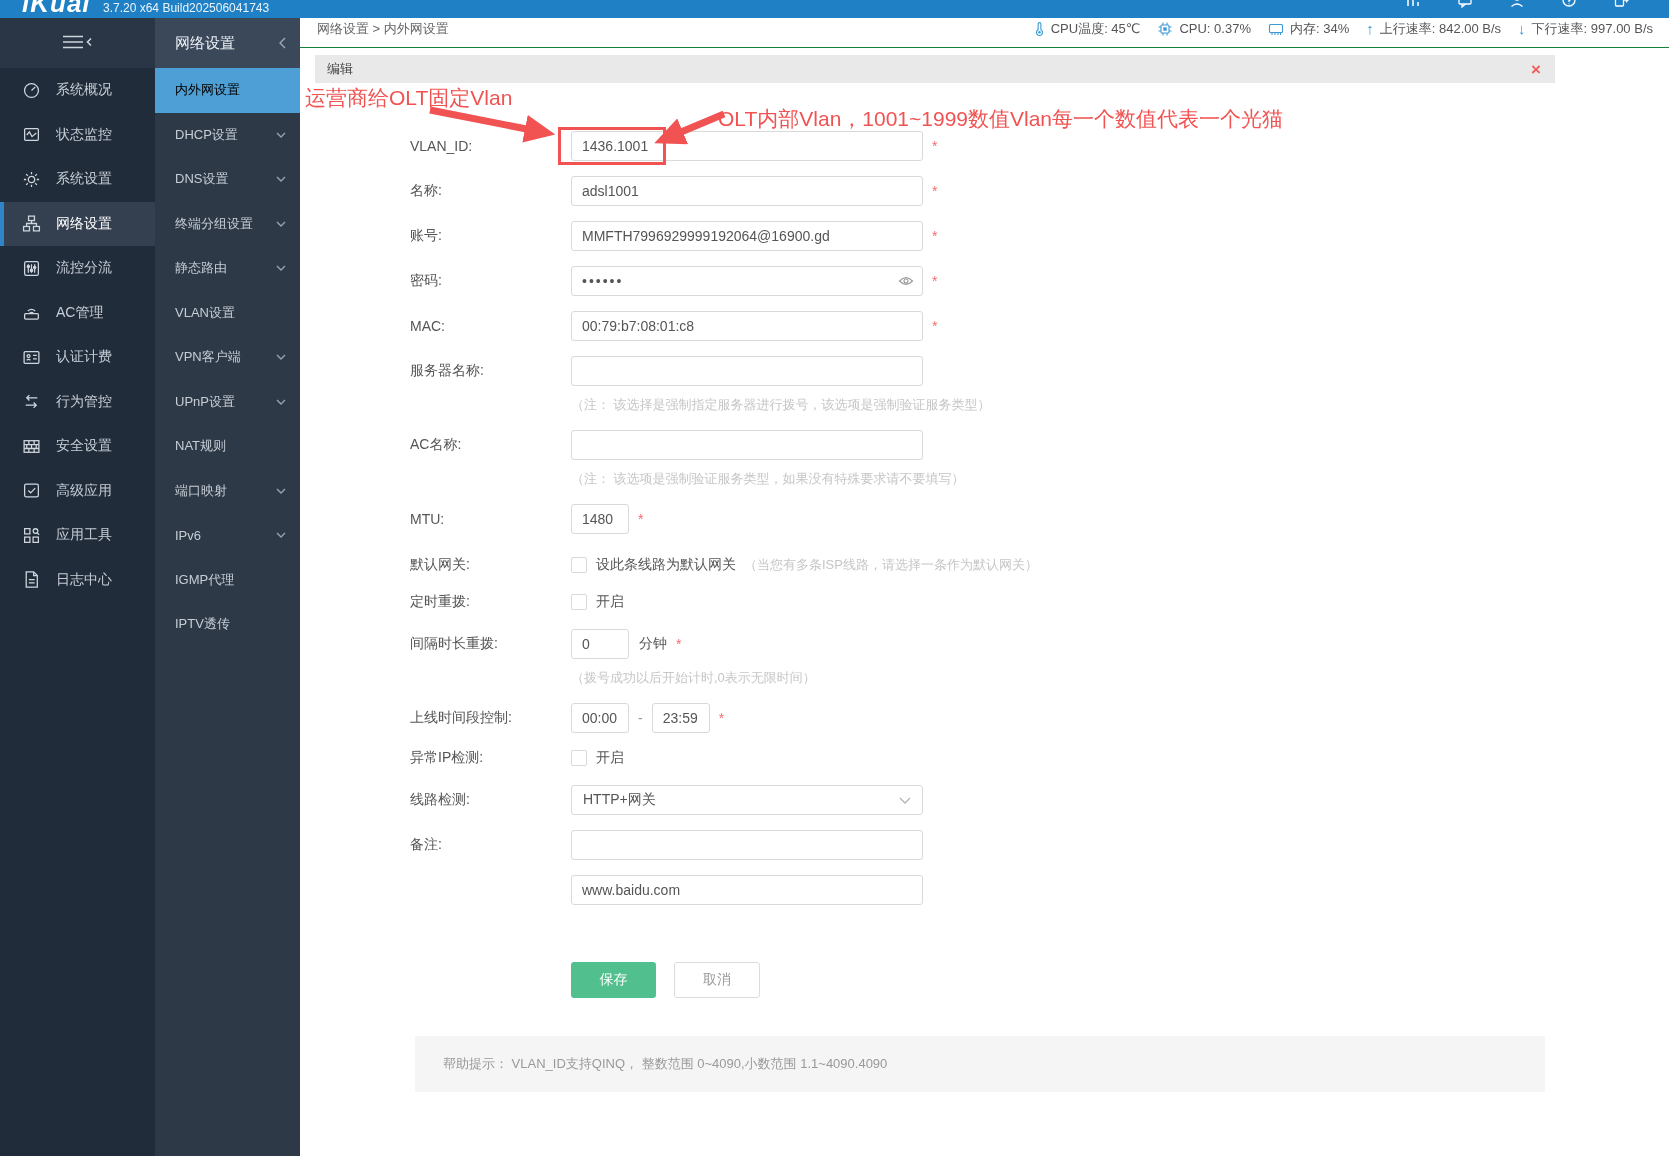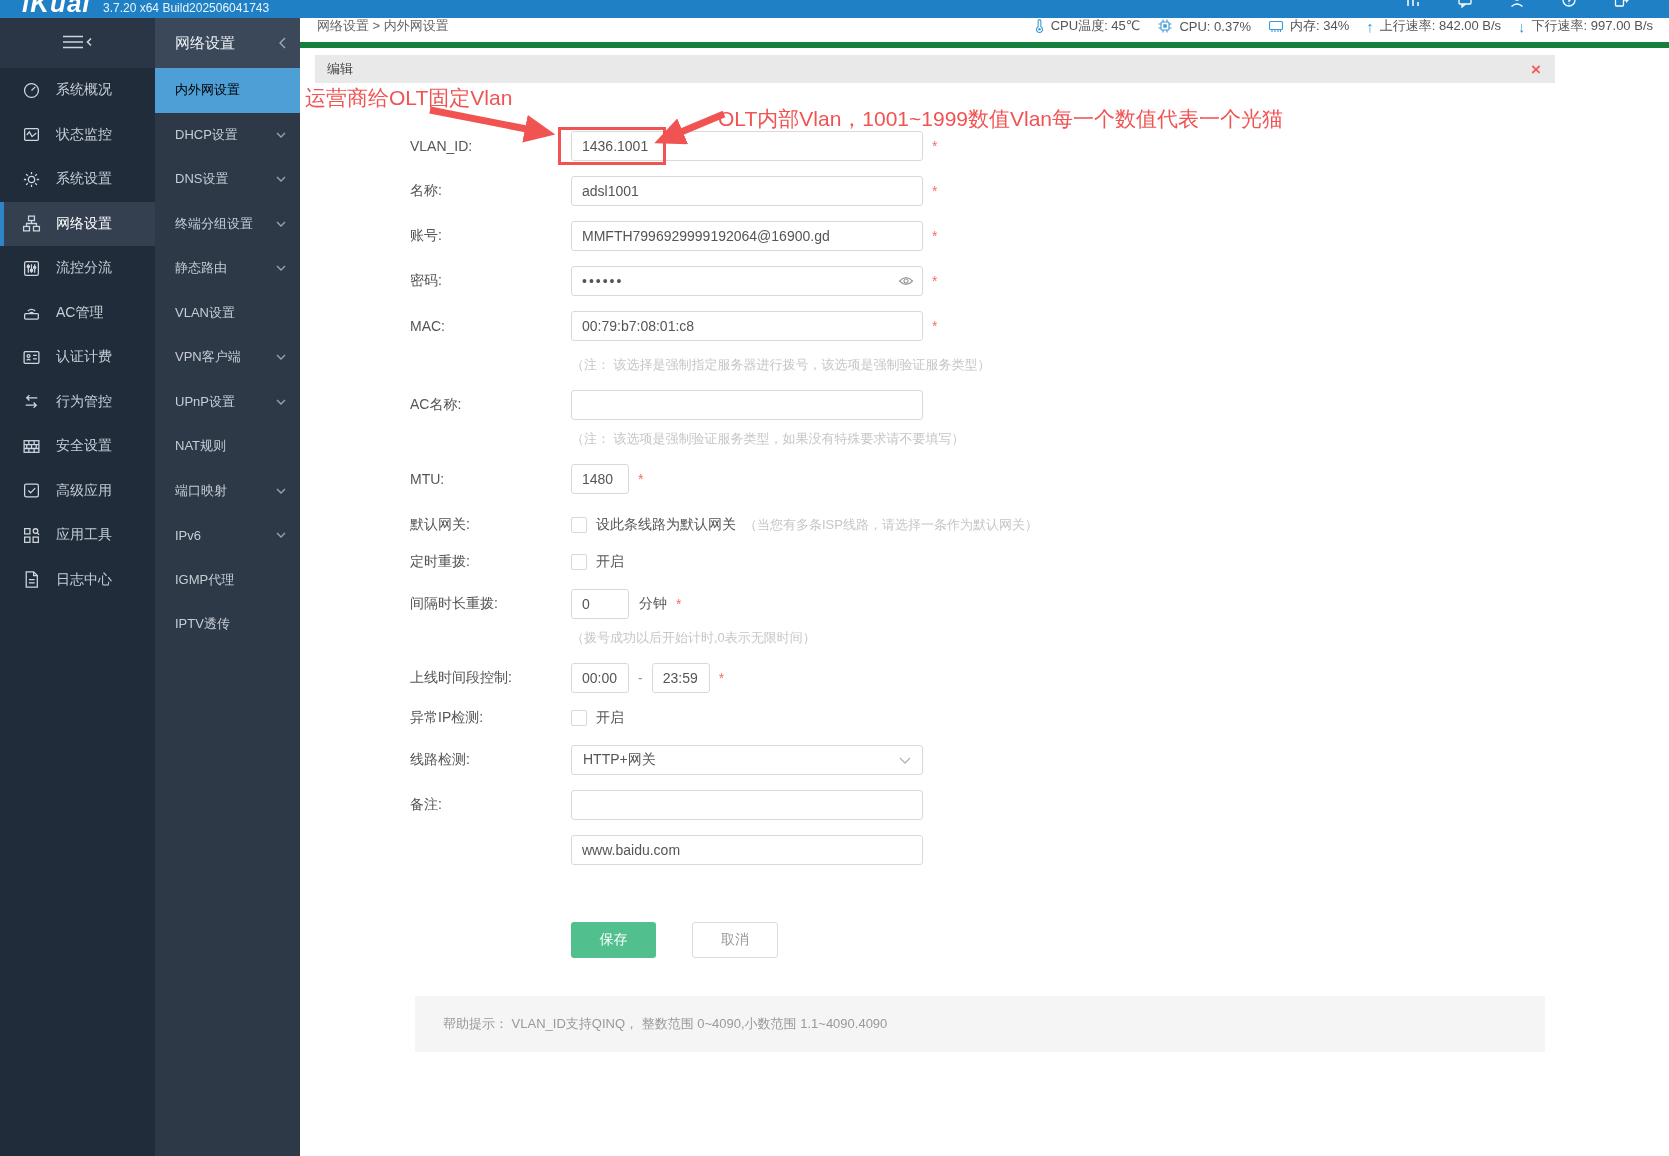--- a/index.html
+++ b/index.html
@@ -27,21 +27,21 @@
   
   .col2 { width:145px; background:#2e3947; flex:none; }
   .col2-head { height:50px; background:#3b4859; display:flex; align-items:center; justify-content:space-between; padding:0 14px 0 20px; color:#edf2f7; font-size:15px; }
   .col2-head .collapse { color:#9fadbc; cursor:pointer; display:flex; }
   .sub-item { height:44.5px; display:flex; align-items:center; justify-content:space-between; padding:0 14px 0 20px; color:#c6cdd6; font-size:13px; cursor:pointer; }
   .sub-item .chev { color:#98a5b4; display:flex; }
   .sub-item.active { background:#4d9fd6; color:#000000; }
 
   
   .main { flex:1; background:#fff; display:flex; flex-direction:column; }
-  .crumbbar { height:30px; border-bottom:6px solid #15803d; display:flex; align-items:center; justify-content:space-between; padding:0 16px 8px 17px; flex:none; }
+  .crumbbar { height:30px; border-bottom:1px solid #15803d; display:flex; align-items:center; justify-content:space-between; padding:0 16px 8px 17px; flex:none; }
   .crumb { font-size:13px; color:#666; }
   .stats { display:flex; align-items:center; gap:17px; }
   .stat { display:flex; align-items:center; gap:6px; font-size:13px; color:#555; }
   .stat .sicon { color:#3a9ad9; display:flex; }
   .stat .arrow { color:#3a9ad9; font-size:15px; line-height:1; }
 
   .content { position:relative; flex:1; padding-top:7px; }
 
   .panel-head { margin-left:15px; width:1240px; height:28px; background:#e9e9e9; display:flex; align-items:center; justify-content:space-between; padding:0 14px 0 12px; }
   .panel-title { font-size:13px; color:#444; }
@@ -61,21 +61,21 @@
   .unit { color:#555; margin-left:10px; }
   .cb { width:16px; height:16px; accent-color:#fff; border:1px solid #d9d9d9; appearance:none; border-radius:2px; background:#fff; cursor:pointer; flex:none; }
   .cblabel { margin-left:9px; color:#555; font-size:14px; }
   .cbnote { margin-left:8px; color:#c6c6c6; font-size:13px; }
   .pwdwrap { position:relative; width:352px; }
   .pwdwrap input { width:100%; letter-spacing:2px; }
   .eye { position:absolute; right:9px; top:9px; color:#9a9a9a; cursor:pointer; display:flex; }
   .select { width:352px; height:30px; border:1px solid #d9d9d9; border-radius:3px; display:flex; align-items:center; justify-content:space-between; padding:0 11px; font-size:14px; color:#555; cursor:pointer; background:#fff; }
   .select .chev { color:#b3b3b3; display:flex; }
 
-  .btnrow { margin-left:256px; margin-top:57px; display:flex; gap:36px; }
+  .btnrow { margin-left:256px; margin-top:57px; display:flex; gap:18px; }
   .btn-save { width:85px; height:36px; background:#52c08e; border:none; border-radius:3px; color:#fff; font-size:14px; cursor:pointer; }
   .btn-cancel { width:86px; height:36px; background:#fff; border:1px solid #dcdcdc; border-radius:3px; color:#999; font-size:14px; cursor:pointer; }
 
   .helpbox { margin-top:38px; margin-left:100px; width:1130px; background:#f5f5f5; padding:19px 20px 19px 28px; font-size:13px; color:#999; }
 
   
   .ann { position:absolute; color:#f15353; font-size:21px; white-space:nowrap; pointer-events:none; }
   .ann1 { left:5px; top:36px; }
   .ann2 { left:418px; top:57px; }
   .redbox { position:absolute; left:258px; top:79px; width:108px; height:38px; border:3px solid #f15353; pointer-events:none; }
@@ -431,20 +431,26 @@
         </div>
 
         <div class="frow">
           <div class="flabel">MAC:</div>
           <div class="fctrl">
             <input class="std" type="text" value="00:79:b7:08:01:c8" style="">
             <span class="req">*</span>
           </div>
         </div>
 
+        <div class="frow" style="margin-bottom:10px;">
+          <div class="flabel">服务器名称:</div>
+          <div class="fctrl">
+            <input class="std" type="text" value="" style="">
+          </div>
+        </div>
         <div class="noteline" style="margin-top:0;">（注： 该选择是强制指定服务器进行拨号，该选项是强制验证服务类型）</div>
 
         <div class="frow" style="margin-bottom:10px;">
           <div class="flabel">AC名称:</div>
           <div class="fctrl">
             <input class="std" type="text" value="" style="">
           </div>
         </div>
         <div class="noteline" style="margin-top:0;">（注： 该选项是强制验证服务类型，如果没有特殊要求请不要填写）</div>
 

